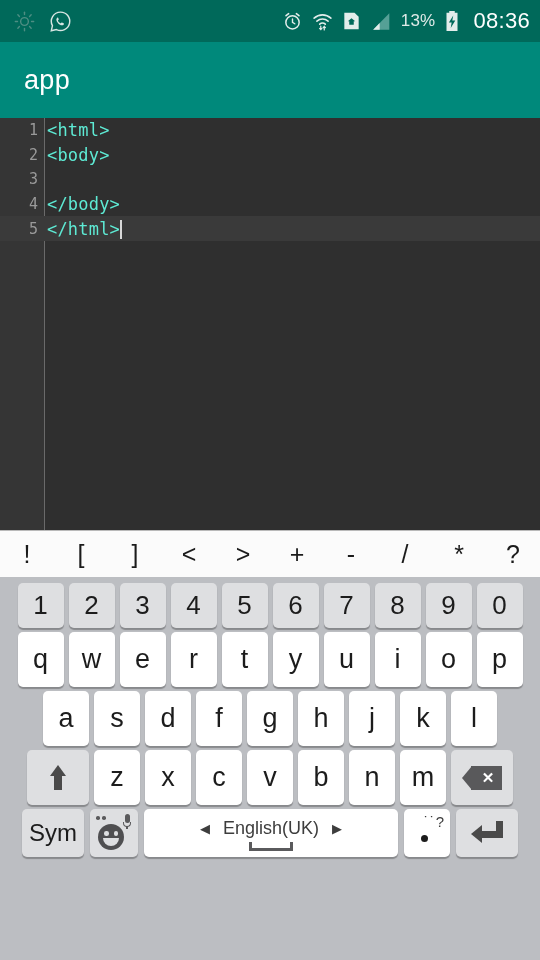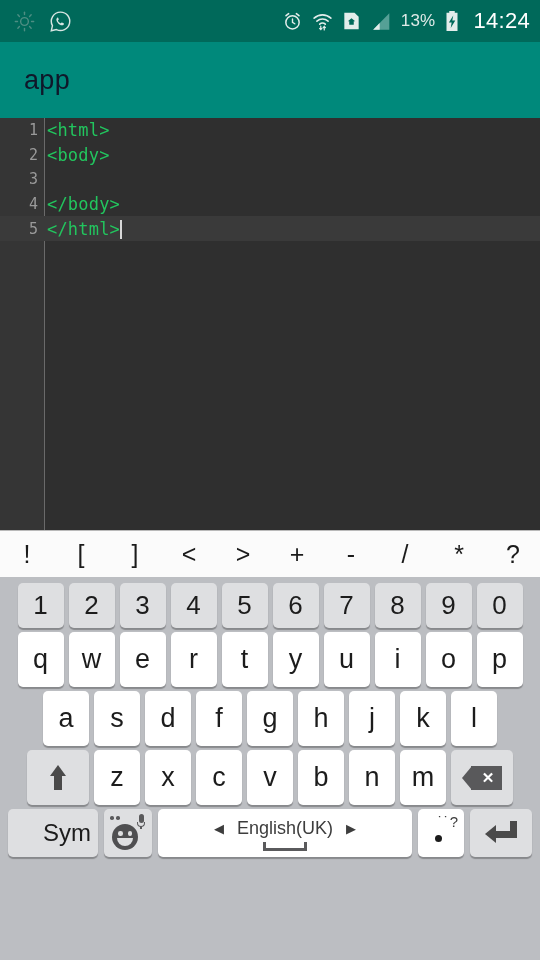--- a/index.html
+++ b/index.html
@@ -22,21 +22,21 @@
   .sb-icon{display:inline-flex;align-items:center;justify-content:center;}
   .sb-batt-text{font-size:17px;color:#dfeae8;letter-spacing:.2px;}
   .sb-clock{font-size:22px;color:#ffffff;margin-left:4px;letter-spacing:.3px;}
 
   
   .appbar{
     height:76px;background:#00897b;
     display:flex;align-items:center;
     padding:0 24px;box-sizing:border-box;
   }
-  .appbar-title{color:#0f172a;font-size:27px;font-weight:400;letter-spacing:.3px;}
+  .appbar-title{color:#ffffff;font-size:27px;font-weight:400;letter-spacing:.3px;}
 
   
   .editor{
     position:relative;
     height:412px;background:#2f2f2f;
     overflow:hidden;
   }
   .gutter{
     position:absolute;left:0;top:0;bottom:0;width:44px;
     background:#353535;
@@ -52,21 +52,21 @@
   .ln{
     width:38px;text-align:right;
     font-family:"DejaVu Sans Mono","Liberation Mono",monospace;
     font-size:15px;color:#9a9a9a;flex:none;
   }
   .code-text{
     margin-left:9px;
     font-family:"DejaVu Sans Mono","Liberation Mono",monospace;
     font-size:17px;white-space:pre;letter-spacing:.2px;
   }
-  .tok-tag{color:#22c55e;}
+  .tok-tag{color:#5eead4;}
   .tok-plain{color:#cdd4d8;}
   .caret{
     display:inline-block;width:2px;height:19px;background:#d8d8d8;
     vertical-align:-4px;margin-left:0px;
   }
 
   
   .symbar{
     height:47px;background:#fbfbfb;
     display:flex;align-items:center;
@@ -97,21 +97,21 @@
     user-select:none;
   }
   .key.gray{background:#dedfe1;}
 
   .row-num .key{width:46px;height:45px;margin:0 2.5px;font-size:26px;}
   .row-q .key{width:46px;height:55px;margin:0 2.5px;font-size:27px;}
   .row-a .key{width:46px;height:55px;margin:0 2.5px;font-size:27px;}
   .row-z .key{width:46px;height:55px;margin:0 2.5px;font-size:27px;}
   .row-z .key.wide{width:62px;}
   .row-bot .key{height:48px;margin:0 3px;font-size:24px;}
-  .k-sym{width:62px;padding-left:28px;}
+  .k-sym{width:62px;}
   .k-emoji{width:48px;}
   .k-space{flex:1;max-width:254px;background:#ffffff;flex-direction:column;}
   .k-period{width:46px;}
   .k-enter{width:62px;}
 
   
   .shift-arrow{width:17px;height:25px;position:relative;}
   .shift-arrow:before{
     content:"";position:absolute;left:4.5px;top:10px;width:8px;height:15px;background:#4a4a4a;
   }
@@ -243,21 +243,21 @@
           <path d="M10.5 13.8v7.7H3z" fill="#e3edeb"></path>
         </svg>
       </span>
       <span class="sb-batt-text">13%</span>
       <span class="sb-icon">
         <svg width="16" height="22" viewBox="0 0 16 24">
           <path d="M5 1h6v2h3v20H2V3h3z" fill="#e3edeb"></path>
           <path d="M9.4 6 4.6 13.6h3L6.6 19.6l5-8.2h-3.3z" fill="#00695a"></path>
         </svg>
       </span>
-      <span class="sb-clock">14:24</span>
+      <span class="sb-clock">08:36</span>
     </div>
   </div>
 
   <div class="appbar">
     <span class="appbar-title">app</span>
   </div>
 
   <div class="editor">
     <div class="gutter"></div>
     <div class="gutter-line"></div>

